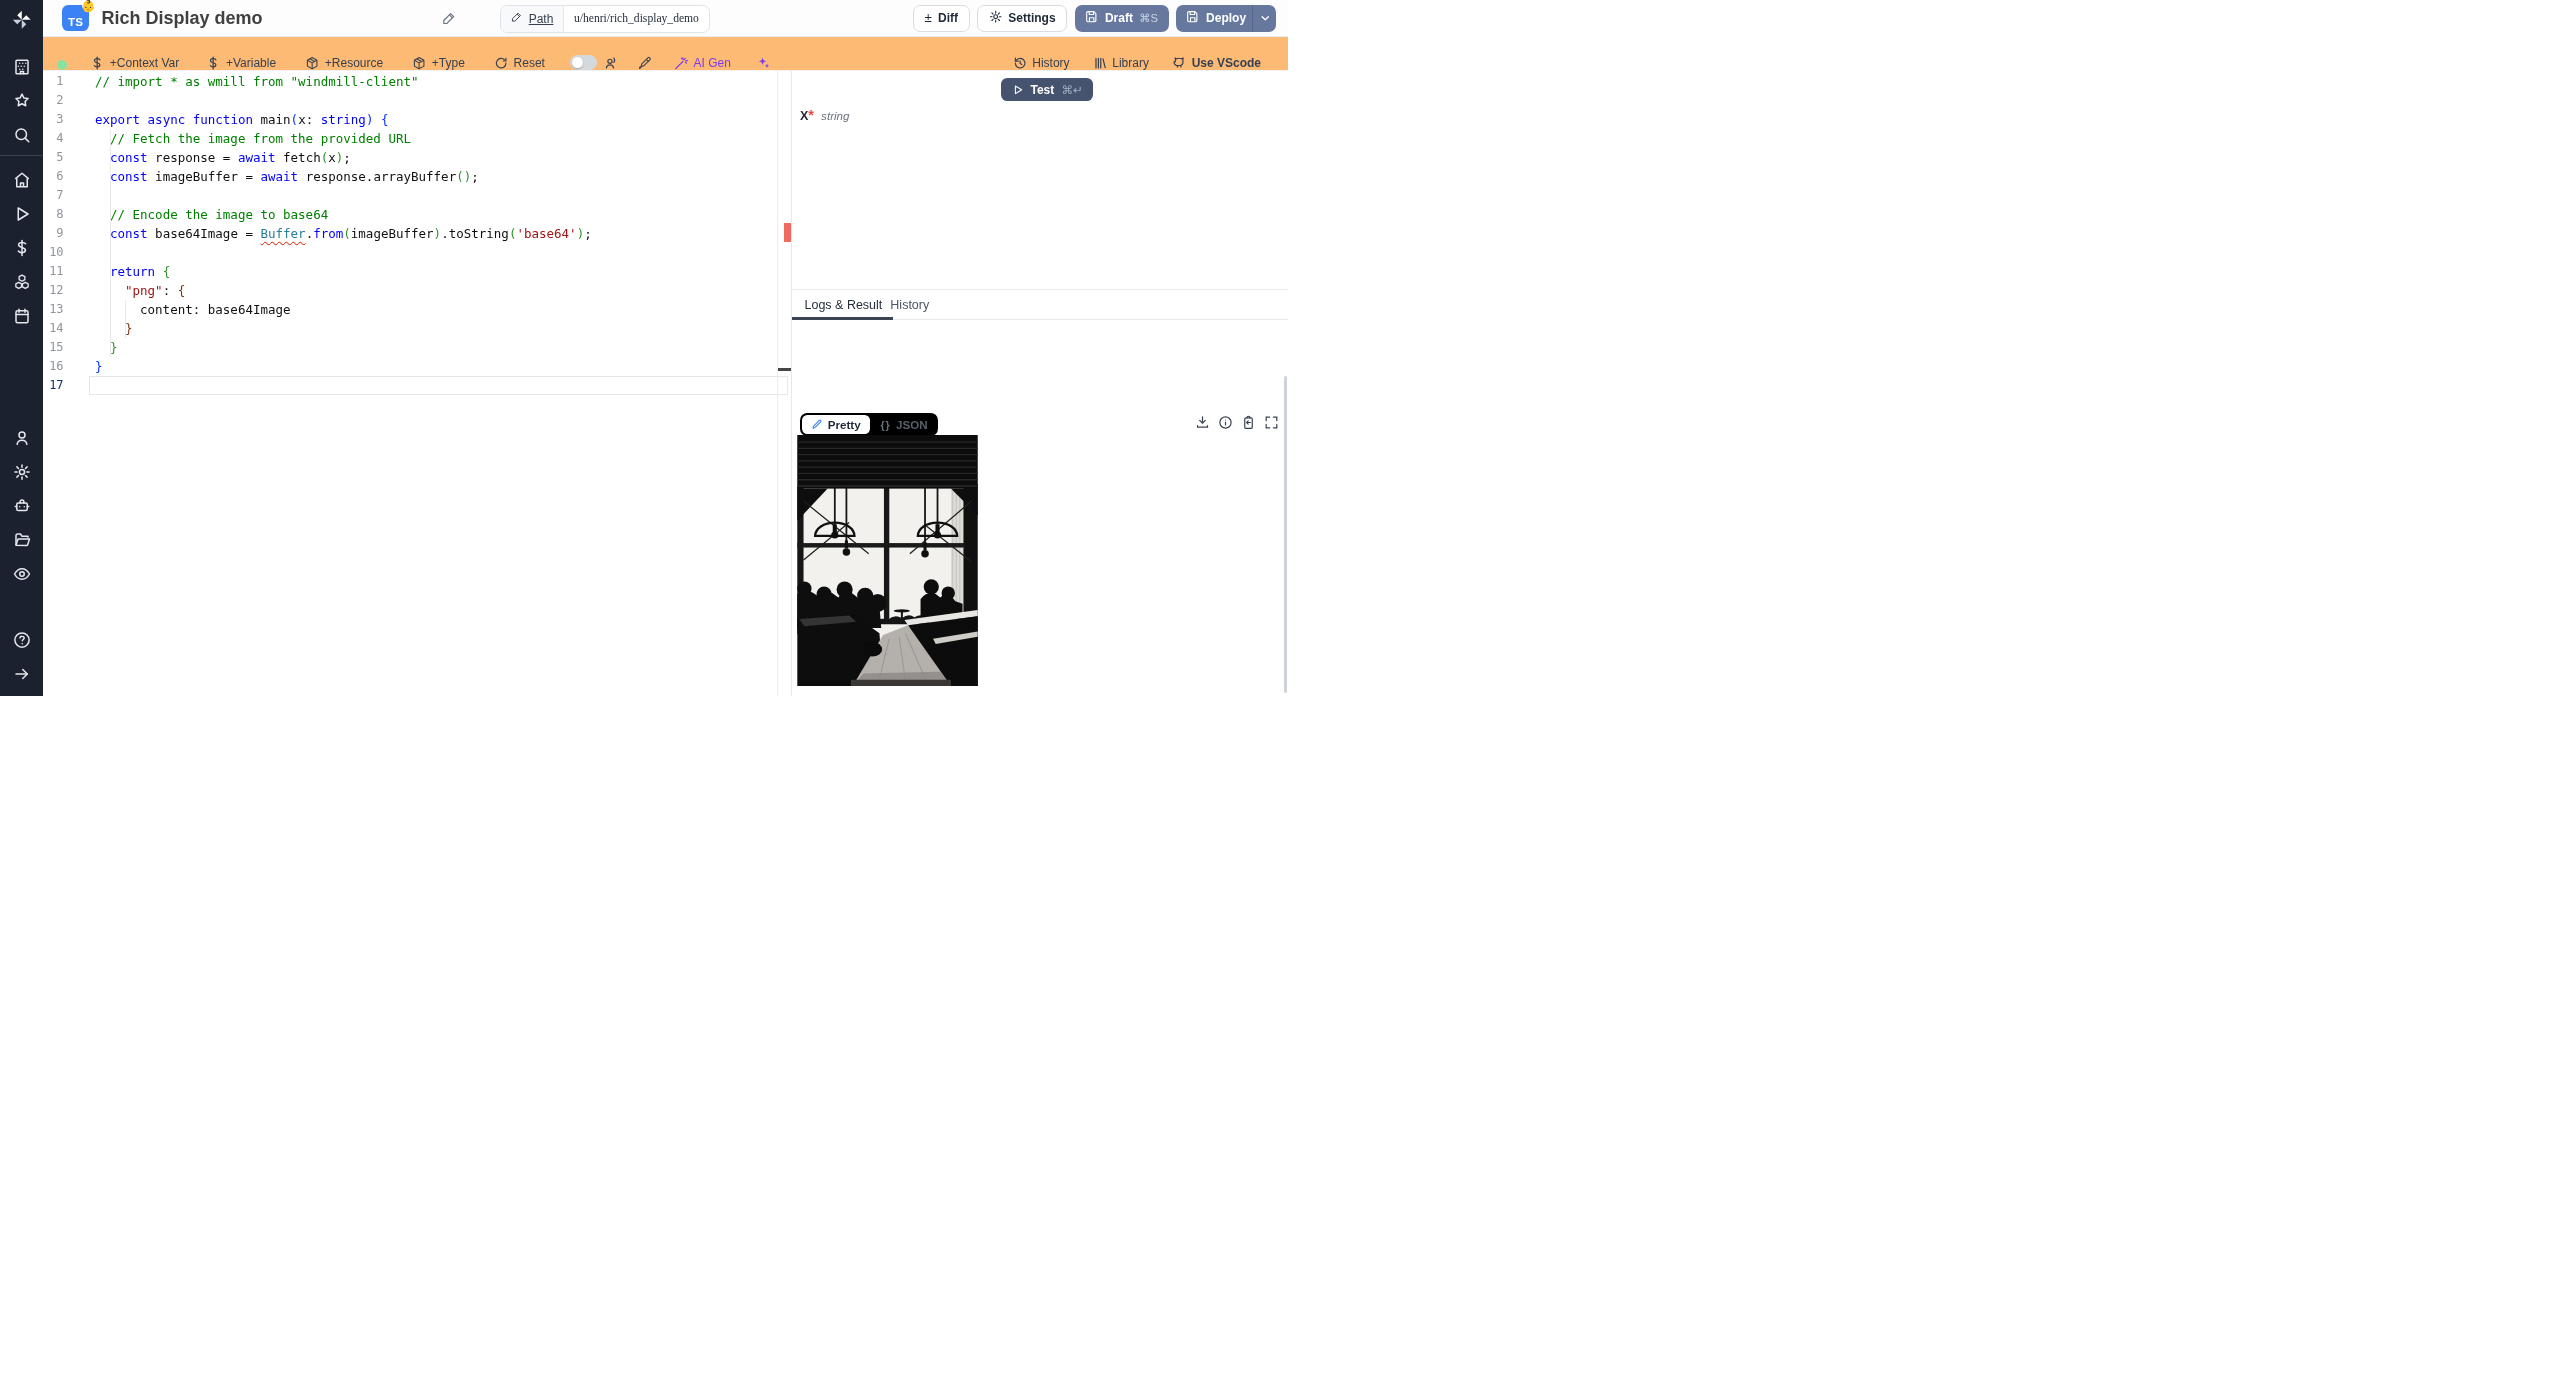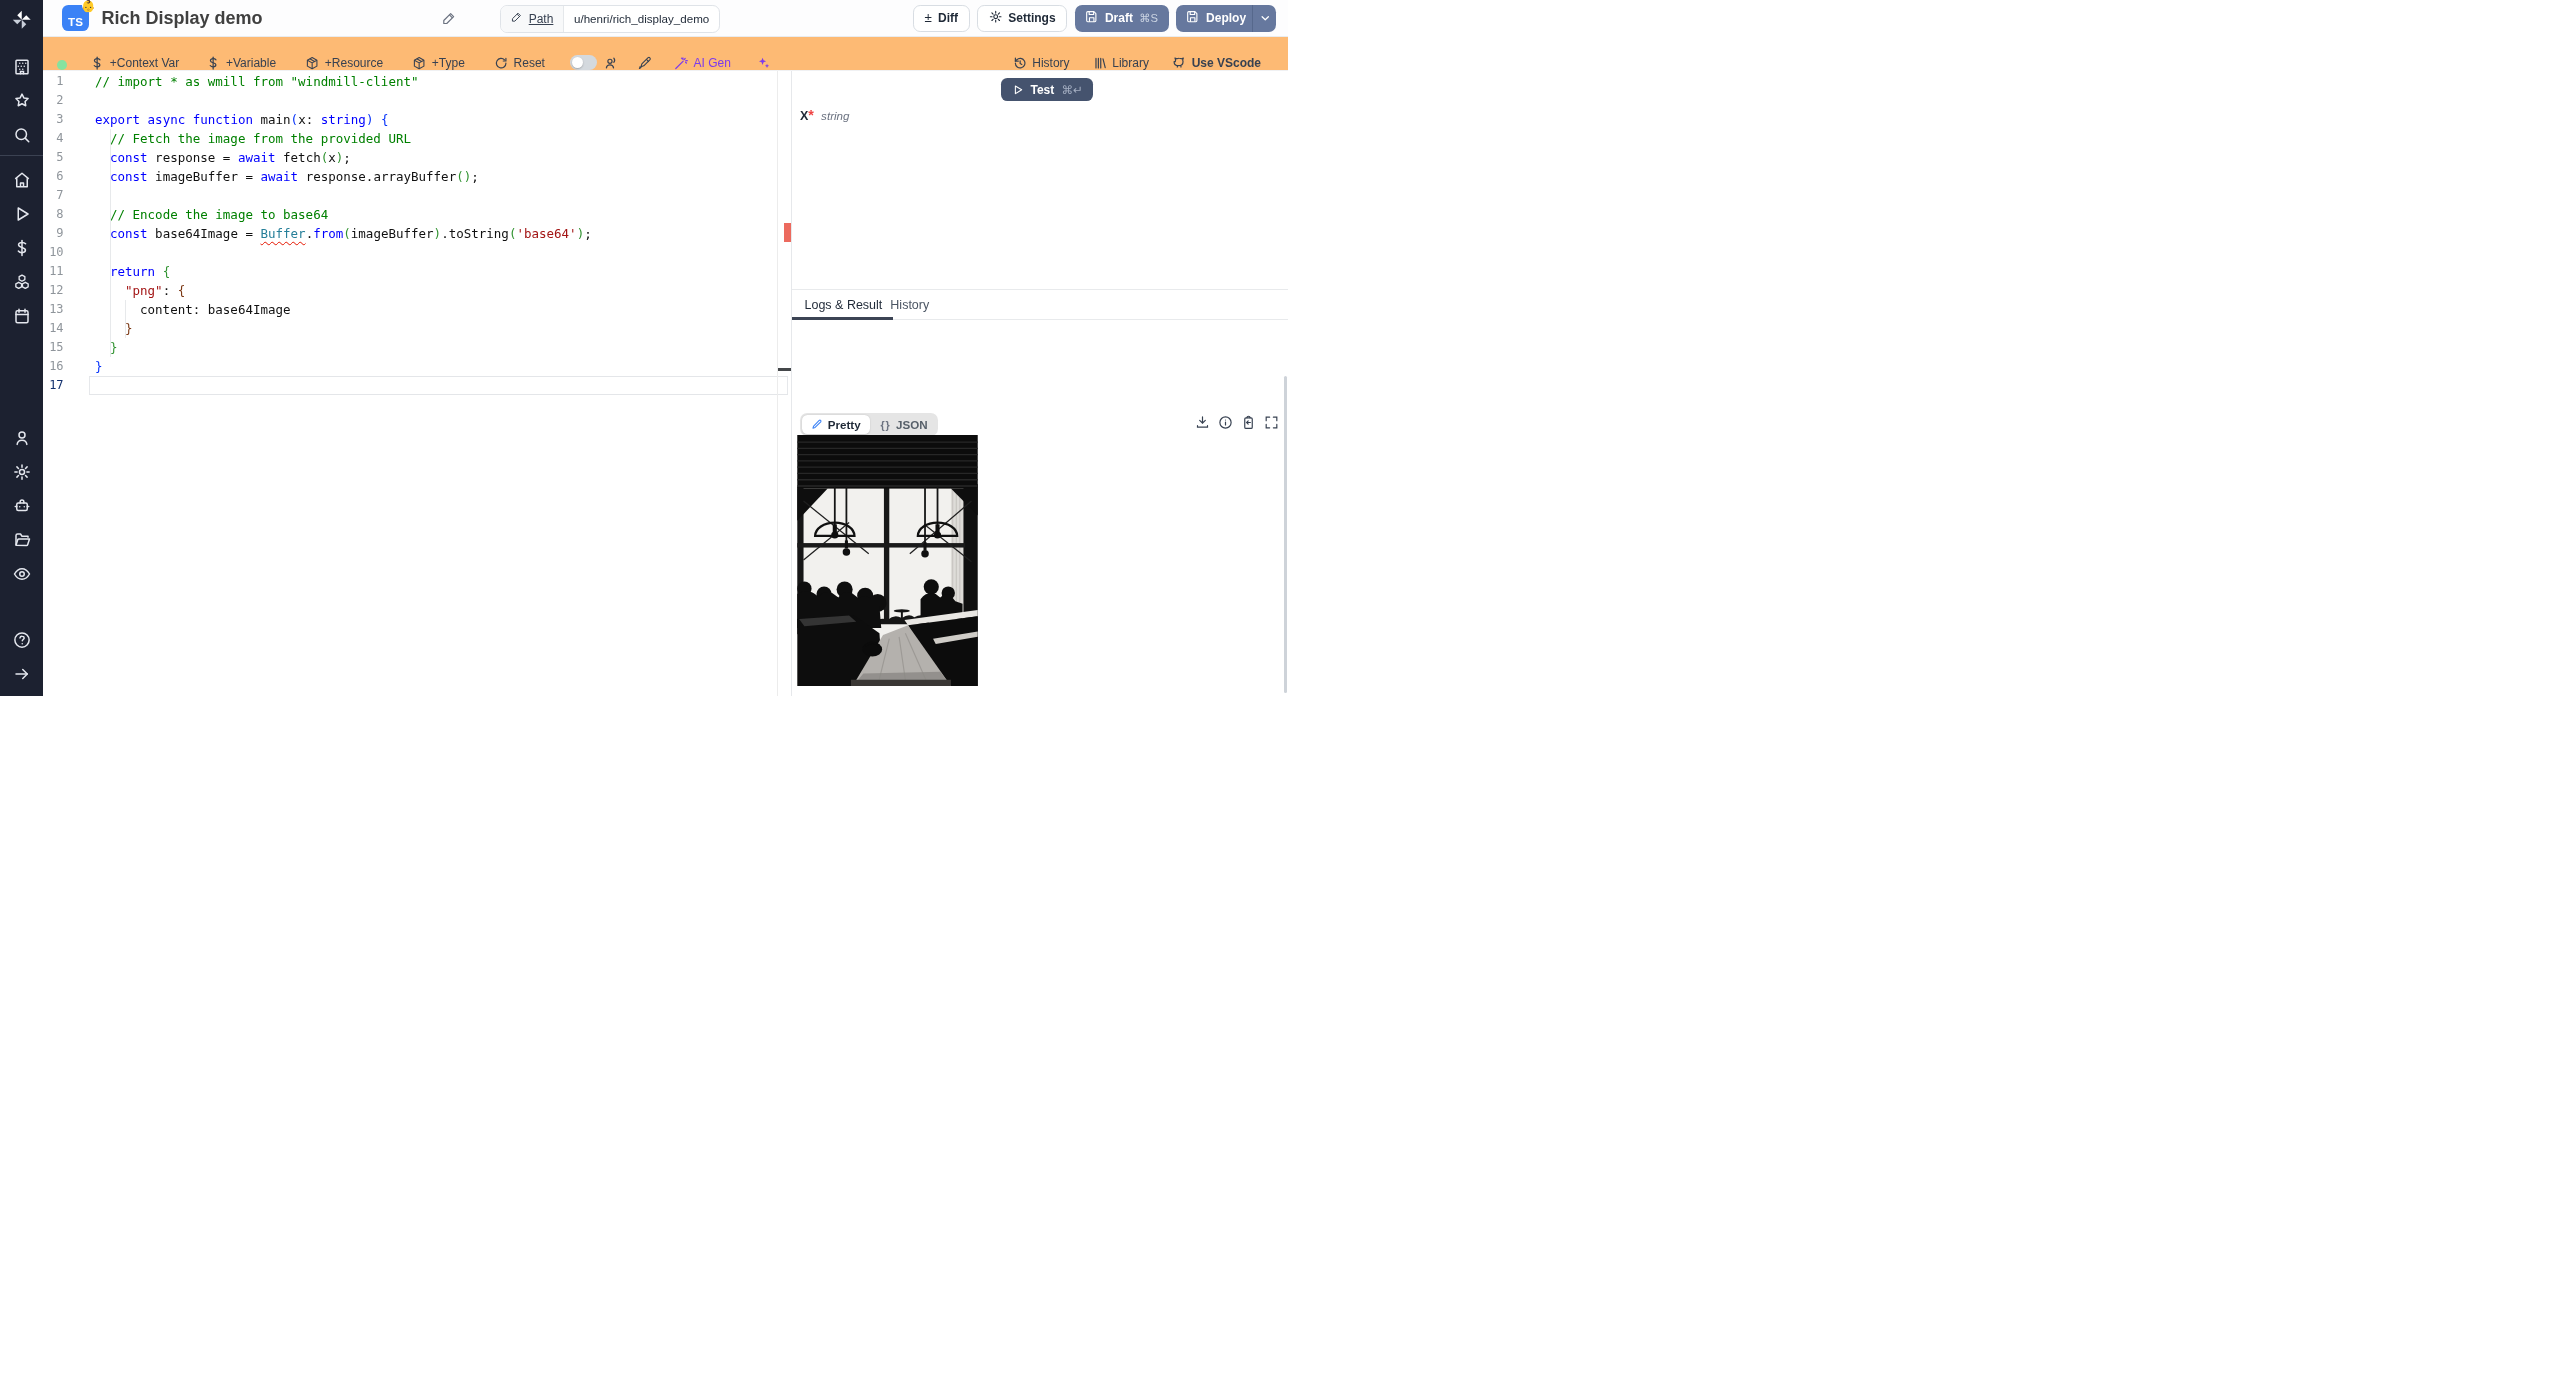--- a/index.html
+++ b/index.html
@@ -27,21 +27,21 @@
   .tsbadge .emo { position:absolute; top:-5.4px; right:-7.2px; font-size:11.6px; background:#fff;
     border-radius:50%; line-height:1; }
   .apptitle { margin-left:12.5px; font-size:18px; font-weight:bold; color:#404040; }
   .pencil-lone { position:absolute; left:395px; top:7.2px; width:21.5px; height:21.5px; color:#6b7280;
     display:flex; align-items:center; justify-content:center; cursor:pointer; }
   .pathgroup { position:absolute; left:457px; top:4.5px; height:28px; display:flex; align-items:stretch;
     border:0.9px solid #dfe3e8; border-radius:7.2px; overflow:hidden; background:#fff; cursor:pointer; }
   .pathgroup .plabel { display:flex; align-items:center; gap:6.3px; background:#f8f9fa; padding:0 9.8px;
     border-right:0.9px solid #e5e8eb; color:#374151; font-size:12px; font-weight:500;text-decoration:underline; }
   .pathgroup .pval { display:flex; align-items:center; padding:0 9.8px;
-    font-family:Liberation Sans, sans-serif; font-size:11.6px; color:#1f2937; }
+    font-family:Liberation Serif, serif; font-size:11.6px; color:#1f2937; }
   .hbtns { margin-left:auto; margin-right:11.6px; display:flex; gap:7.2px; }
   .btn { height:27px; border-radius:7.2px; display:flex; align-items:center; gap:6.3px; font-size:12px;
     font-weight:600; padding:0 10.7px; cursor:pointer; }
   .btn.light { background:#fff; border:0.9px solid #d8dde3; color:#1f2937; }
   .btn.dark  { background:#66789e; color:#fff; border:none; }
   .btn .kbd { font-weight:500; color:#ccd5e3; font-size:11.2px; }
   .btn.split { padding-right:0; }
   .btn .chev { width:24px; align-self:stretch; display:flex; align-items:center; justify-content:center;
     border-left:0.9px solid #56688c; }
   .pm { font-size:13.4px; font-weight:400; line-height:1; }
@@ -105,21 +105,21 @@
   .tab.active::after { content:""; position:absolute; left:-12.5px; right:-10.7px; bottom:-0.9px; height:2.7px;
     background:#3c4454; }
   .logs { position:absolute; left:0; right:0; top:250px; height:84px; background:#f0f2f4; }
   .logs pre { font-family:"DejaVu Sans Mono",monospace; font-size:11.6px; line-height:14.3px;
     color:#2f3a46; padding:8px 0 0 8px; }
   .logctl { position:absolute; top:5.4px; right:14.3px; display:flex; align-items:center; gap:9px;
     color:#374151; font-size:11.6px; }
   .logctl svg { width:13.4px; height:13.4px; cursor:pointer; }
   .logctl .chk { font-size:11.6px; color:#111; }
   .logscroll { position:absolute; right:0.9px; top:40px; width:3.6px; height:40px; background:#c9ced4; border-radius:1.8px; }
-  .seg { position:absolute; left:8px; top:342px; height:23px; background:#e5e5e5; border-radius:7.2px;
+  .seg { position:absolute; left:8px; top:342px; height:23px; background:#000000; border-radius:7.2px;
     padding:1.8px; display:flex; gap:1.8px; font-size:11.6px;justify-content:flex-end; }
   .seg .opt { display:flex; align-items:center; gap:5.4px; padding:0 9px; border-radius:5.4px;
     cursor:pointer; font-weight:600; color:#57606a; }
   .seg .opt.on { background:#fff; box-shadow:0 0.9px 1.8px rgba(0,0,0,.15); color:#1f2937; }
   .braces { letter-spacing:0.9px; color:#6b7280; font-weight:bold; font-size:10.7px; }
   .resicons { position:absolute; top:344px; right:9px; display:flex; gap:8px; color:#374151; }
   .resicons svg { width:15px; height:15px; cursor:pointer; }
   .resultimg { position:absolute; left:5.4px; top:364px; width:181px; height:251px; }
   .panelscroll { position:absolute; right:0.9px; top:305px; bottom:2.7px; width:3.6px; background:#ced3d9; border-radius:1.8px; }
 </style>

